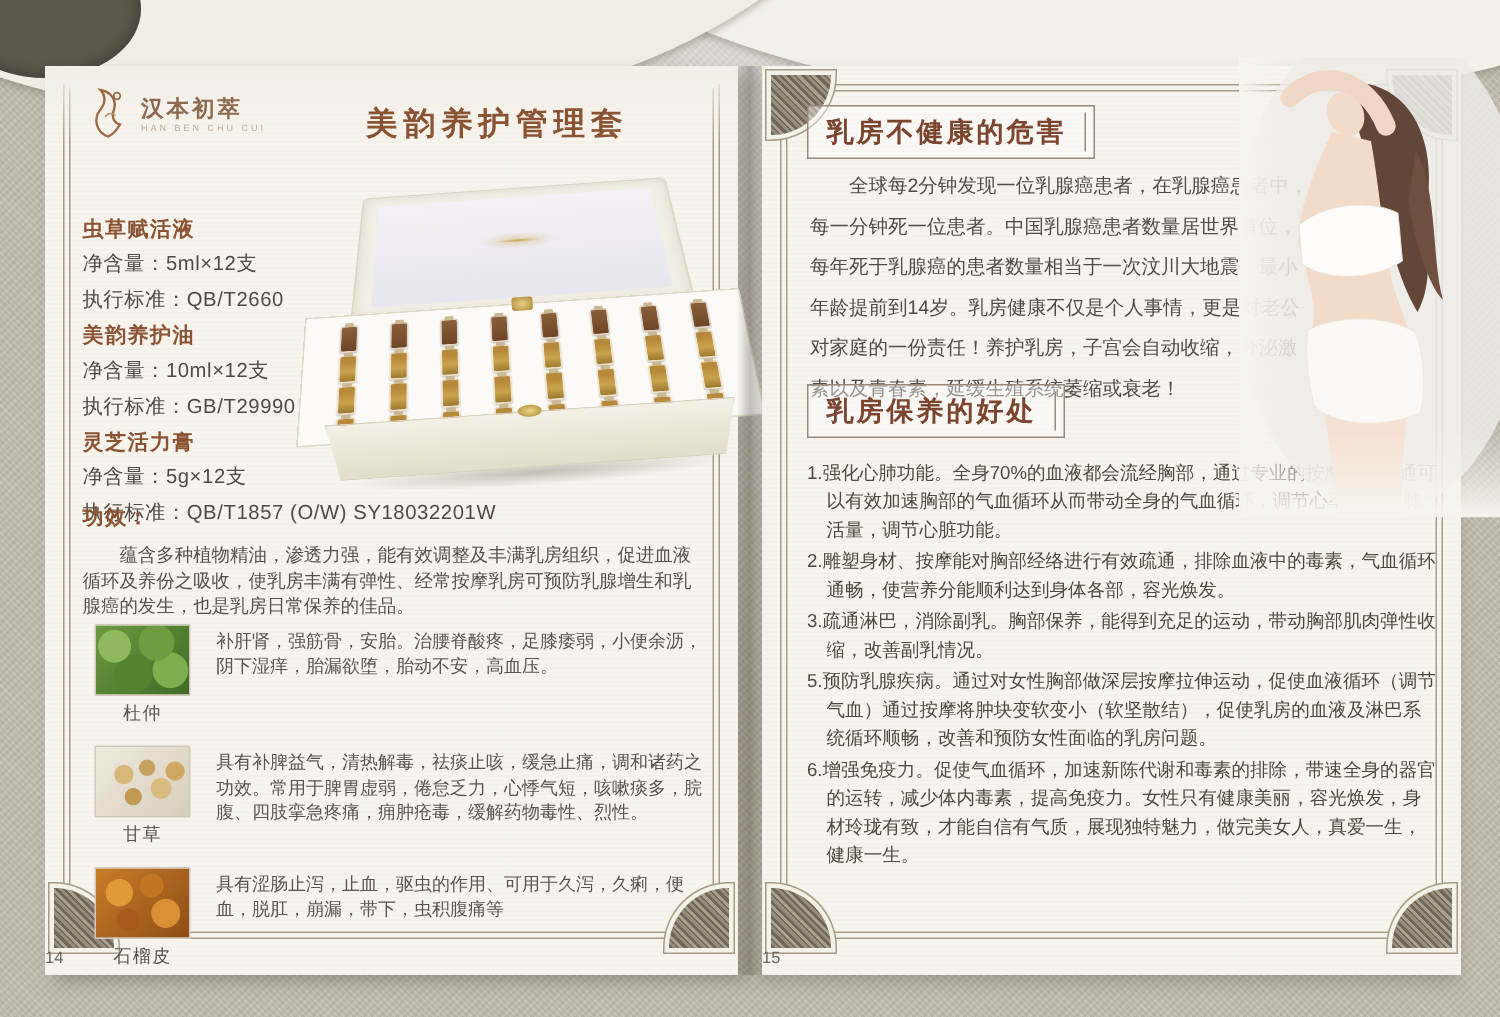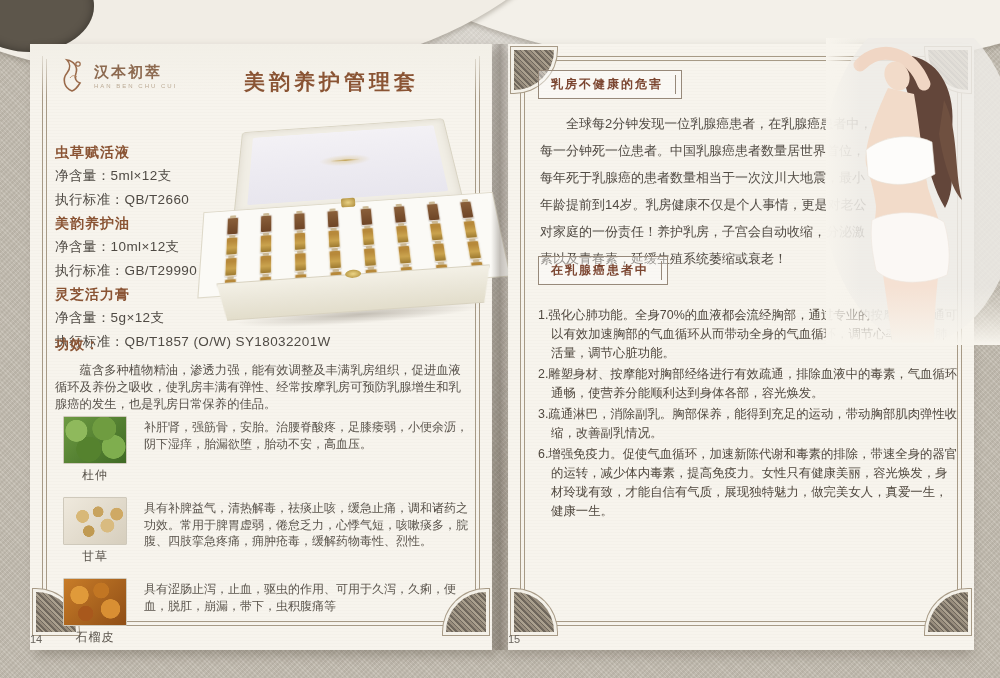--- a/index.html
+++ b/index.html
@@ -104,21 +104,21 @@
       background:linear-gradient(180deg,#b7893a 20%,#caa34e 60%,#9d7a30);box-shadow:0 1px 1px rgba(0,0,0,.18);}
   .vial::before{content:"";display:block;width:6px;height:3px;margin:-3px auto 0;background:#cbb894;border-radius:1px;}
   .vials .vial:nth-child(-n+8){background:linear-gradient(#8a5f3a,#6e4526);}
   .box-front{position:absolute;left:14px;top:182px;width:272px;height:36px;
       background:linear-gradient(#f3f0e6,#e2ddcb);border:1px solid #d8d2c0;border-radius:0 0 4px 4px;
       clip-path:polygon(0 0,100% 0,97% 100%,3% 100%);}
   .clasp-front{position:absolute;left:50%;top:178px;width:16px;height:8px;transform:translateX(-50%);
       background:radial-gradient(#ecd587,#a98732);border-radius:50%;z-index:3;}
   
   .sec-title{display:inline-block;border:1px solid #97897a;background:rgba(255,255,255,.4);
-      padding:5px 18px 5px 12px;position:relative;font-size:12px;font-weight:bold;color:#7b4530;letter-spacing:2px;}
+      padding:5px 18px 5px 12px;position:relative;font-size:18px;font-weight:bold;color:#7b4530;letter-spacing:2px;}
   .sec-title::after{content:"";position:absolute;right:5px;top:4px;bottom:4px;width:1px;background:#97897a;}
   .sec1{position:absolute;left:30px;top:26px;z-index:4;}
   .intro{position:absolute;left:32px;top:66px;width:334px;z-index:4;
       font-size:13px;line-height:27px;color:#514b44;text-indent:2em;margin:0;}
   .sec2{position:absolute;left:30px;top:212px;z-index:4;}
   .benefits{position:absolute;left:30px;top:262px;width:420px;z-index:4;margin:0;padding:0;list-style:none;}
   .benefits li{font-size:12.4px;line-height:19px;color:#50483f;padding-left:13px;text-indent:-13px;margin-bottom:2px;}
   
   .model{position:absolute;left:826px;top:38px;width:174px;height:307px;z-index:4;}
 </style>
@@ -253,26 +253,27 @@
     <div class="fan fan-tr"></div>
     <div class="fan fan-bl"></div>
     <div class="fan fan-br"></div>
 
     <div class="sec1">
       <span class="sec-title">乳房不健康的危害</span>
     </div>
     <p class="intro">全球每2分钟发现一位乳腺癌患者，在乳腺癌患者中，每一分钟死一位患者。中国乳腺癌患者数量居世界首位，每年死于乳腺癌的患者数量相当于一次汶川大地震，最小年龄提前到14岁。乳房健康不仅是个人事情，更是对老公对家庭的一份责任！养护乳房，子宫会自动收缩，分泌激素以及青春素，延缓生殖系统萎缩或衰老！</p>
 
     <div class="sec2">
-      <span class="sec-title">在乳腺癌患者中</span>
+      <span class="sec-title">乳房保养的好处</span>
     </div>
     <ul class="benefits">
       <li>1.强化心肺功能。全身70%的血液都会流经胸部，通过专业的按摩手法疏通可以有效加速胸部的气血循环从而带动全身的气血循环，调节心率，增强肺活量，调节心脏功能。</li>
       <li>2.雕塑身材、按摩能对胸部经络进行有效疏通，排除血液中的毒素，气血循环通畅，使营养分能顺利达到身体各部，容光焕发。</li>
       <li>3.疏通淋巴，消除副乳。胸部保养，能得到充足的运动，带动胸部肌肉弹性收缩，改善副乳情况。</li>
+      <li>5.预防乳腺疾病。通过对女性胸部做深层按摩拉伸运动，促使血液循环（调节气血）通过按摩将肿块变软变小（软坚散结），促使乳房的血液及淋巴系统循环顺畅，改善和预防女性面临的乳房问题。</li>
       <li>6.增强免疫力。促使气血循环，加速新陈代谢和毒素的排除，带速全身的器官的运转，减少体内毒素，提高免疫力。女性只有健康美丽，容光焕发，身材玲珑有致，才能自信有气质，展现独特魅力，做完美女人，真爱一生，健康一生。</li>
     </ul>
 
     <div class="pageno">15</div>
   </div>
 
   <svg class="model" viewBox="0 0 174 307">
     <defs>
       <linearGradient id="fadeL" x1="0" y1="0" x2="1" y2="0">
         <stop offset="0" stop-color="#f7f4ed" stop-opacity="1"></stop>

